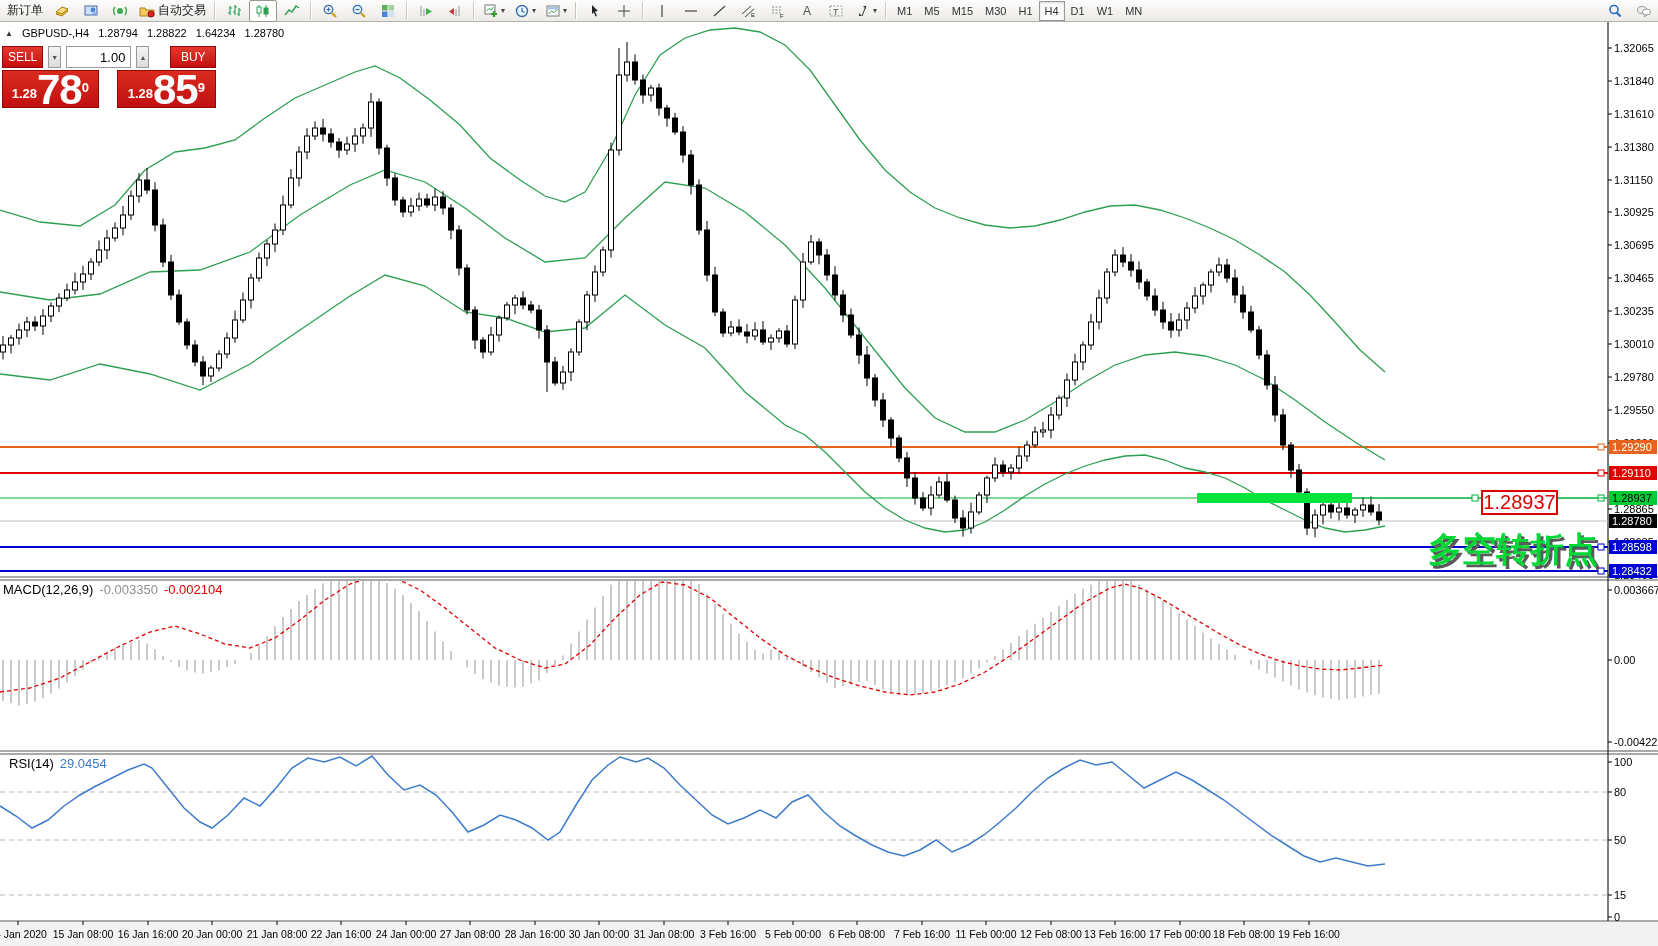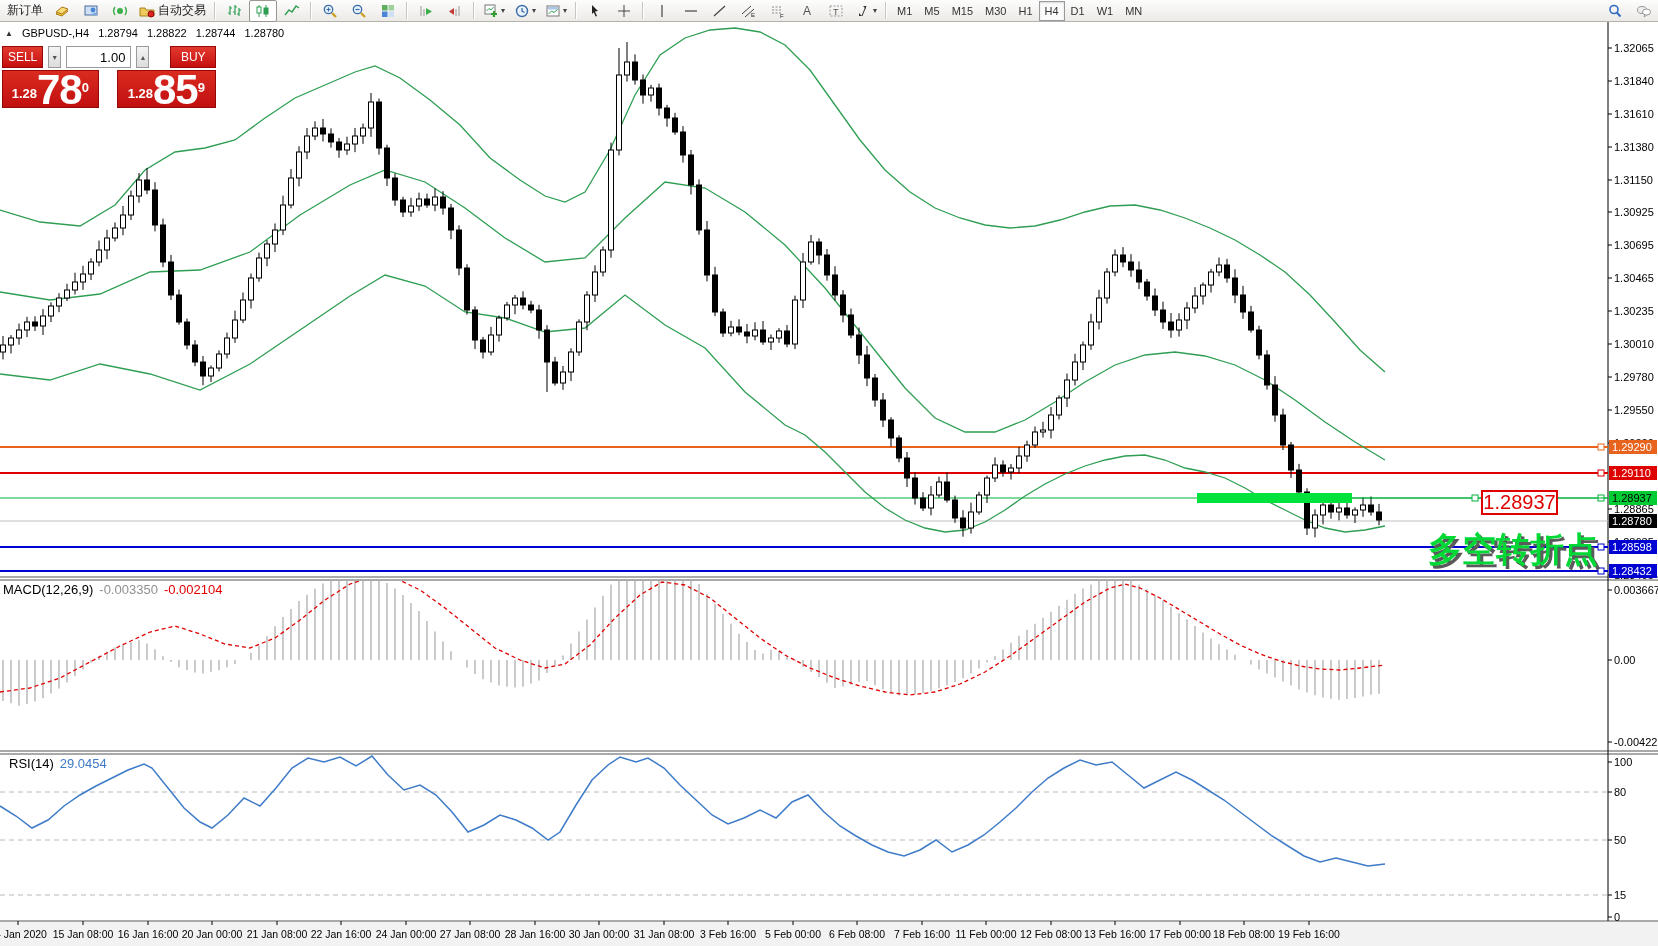--- a/index.html
+++ b/index.html
@@ -968,21 +968,21 @@
       <text x="1244" y="938" font-size="10.5" fill="#000" text-anchor="middle">18 Feb 08:00</text>
       <line x1="1309" y1="921" x2="1309" y2="925" stroke="#000"></line>
       <text x="1309" y="938" font-size="10.5" fill="#000" text-anchor="middle">19 Feb 16:00</text>
     </svg>
 
   <div id="symbolbar">
     <span class="tri">▲</span>
     <span>GBPUSD-,H4</span>
     <span>1.28794</span>
     <span>1.28822</span>
-    <span>1.28744</span>
+    <span>1.64234</span>
     <span>1.28780</span>
   </div>
 
   <div id="panel">
     <div id="row1">
       <div id="sellbtn" class="redbtn">SELL</div>
       <div class="stepbtn">▼</div>
       <div id="volfield">1.00</div>
       <div class="stepbtn">▲</div>
       <div id="buybtn" class="redbtn">BUY</div>

